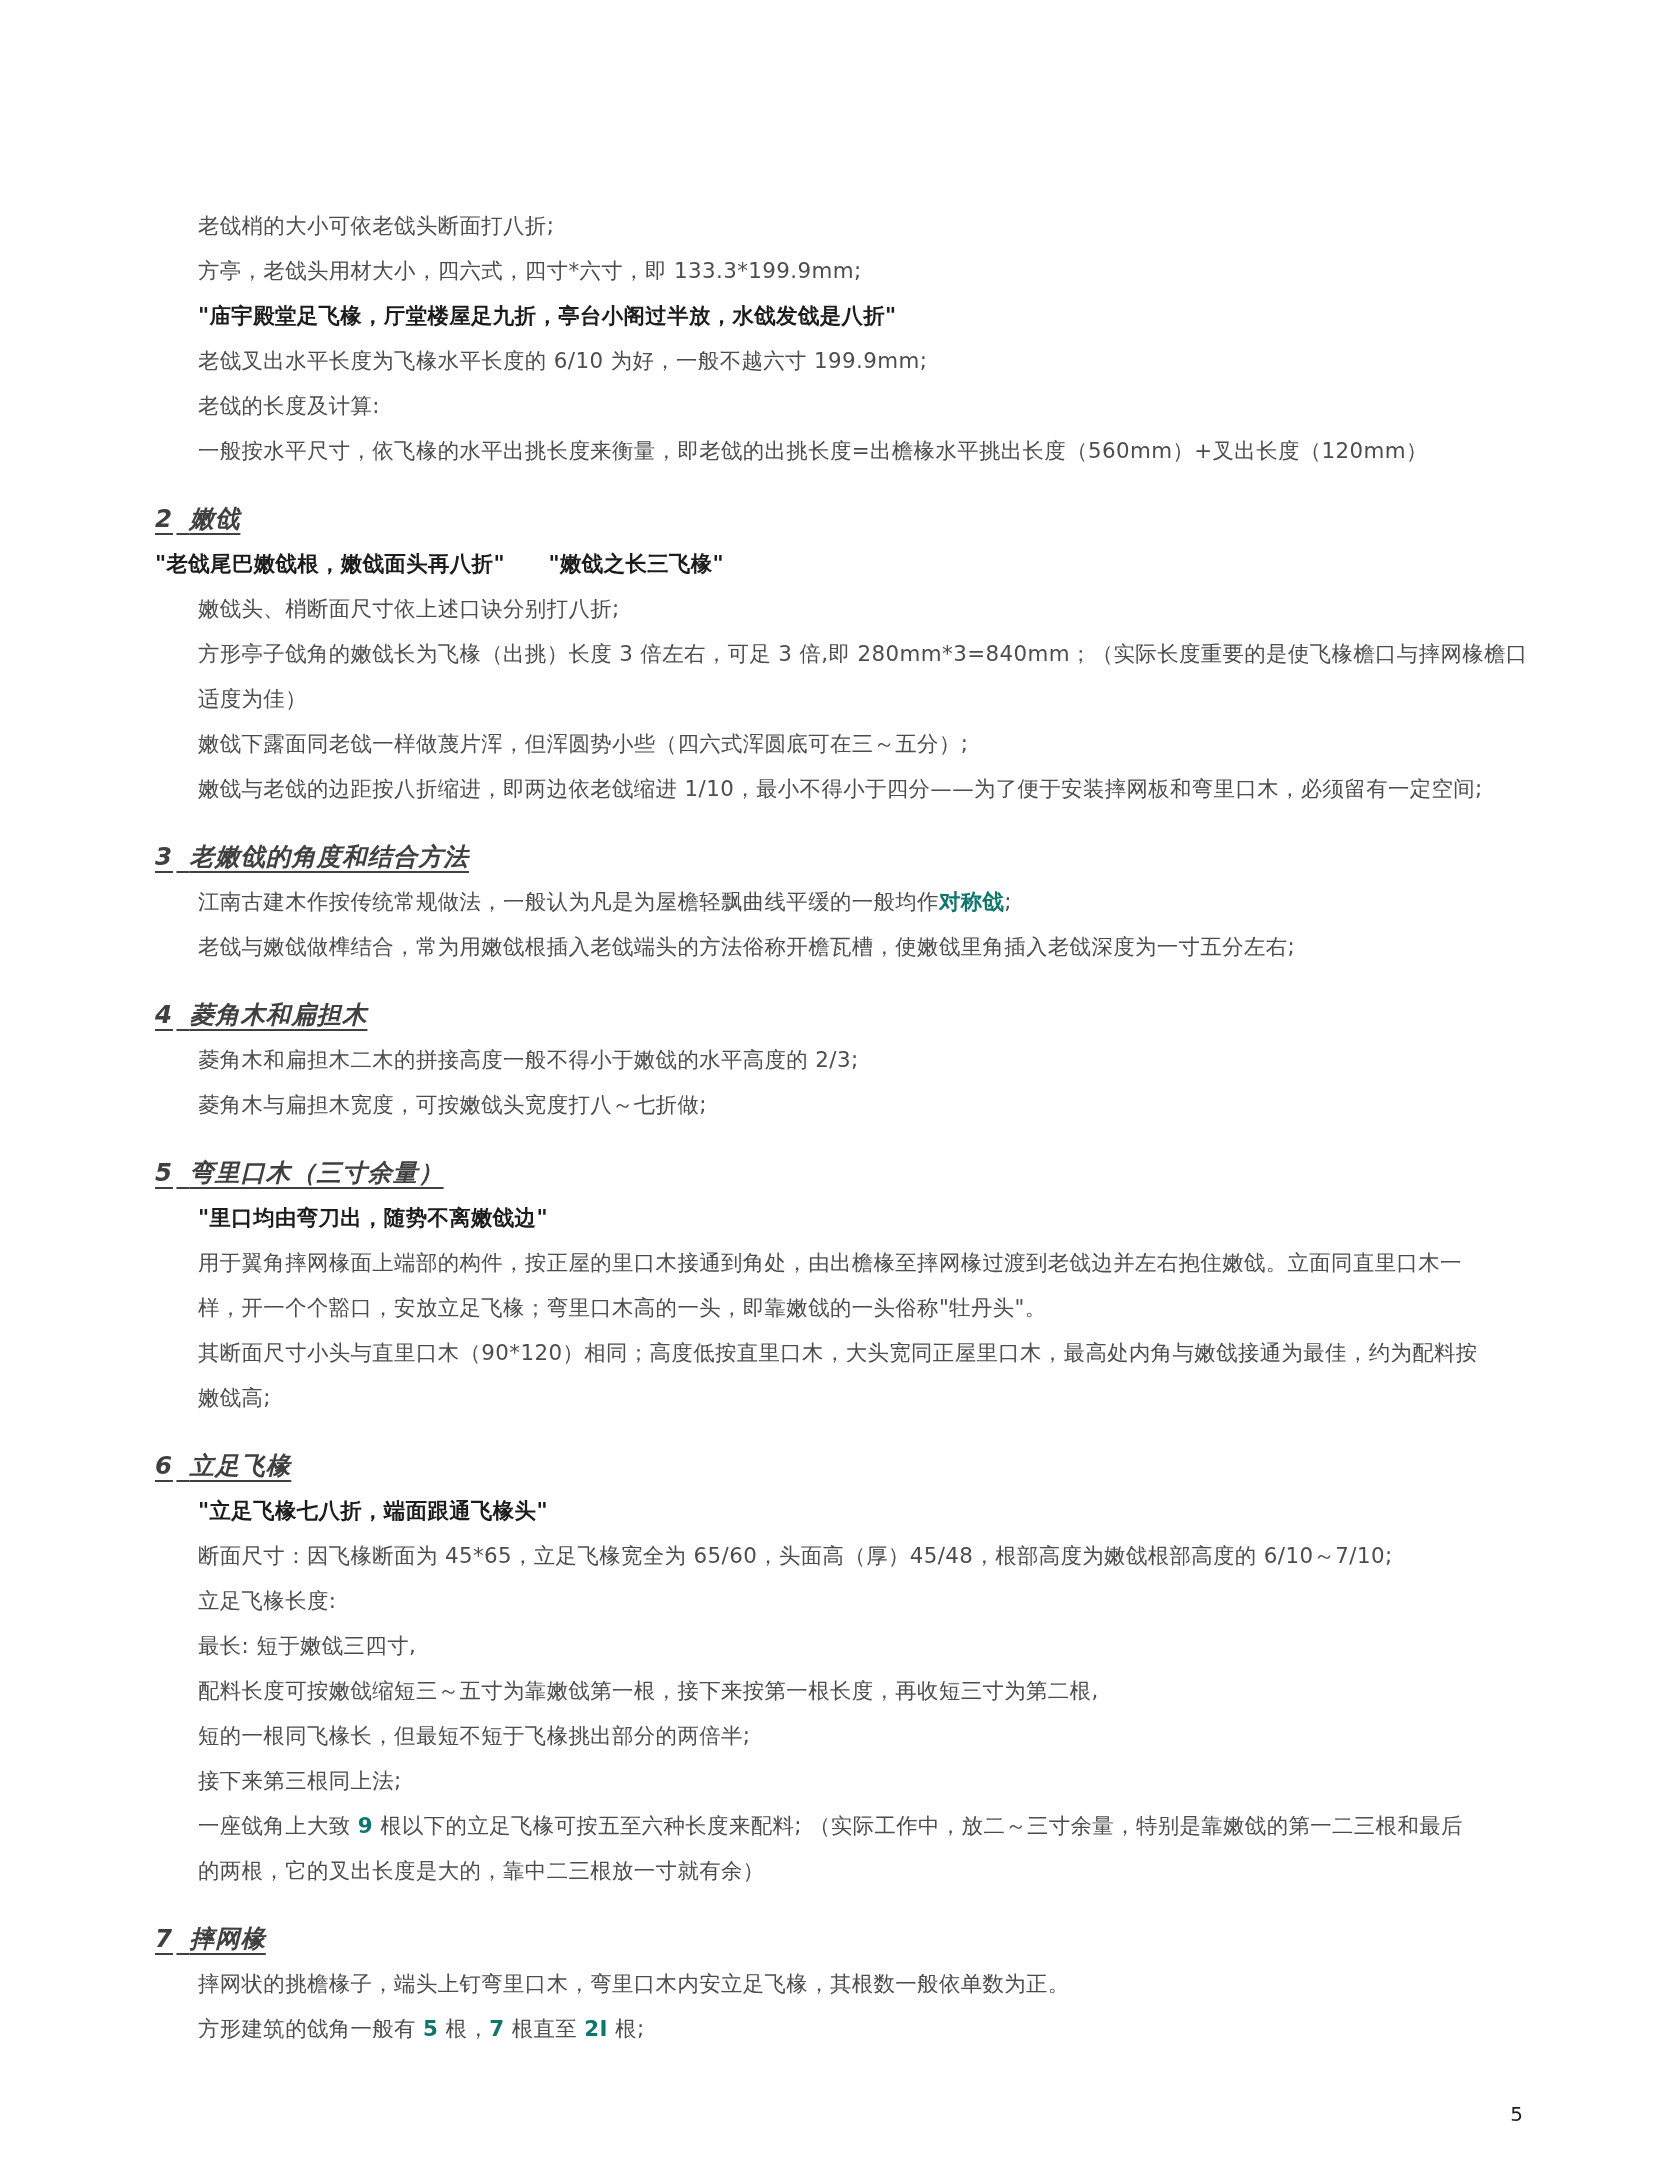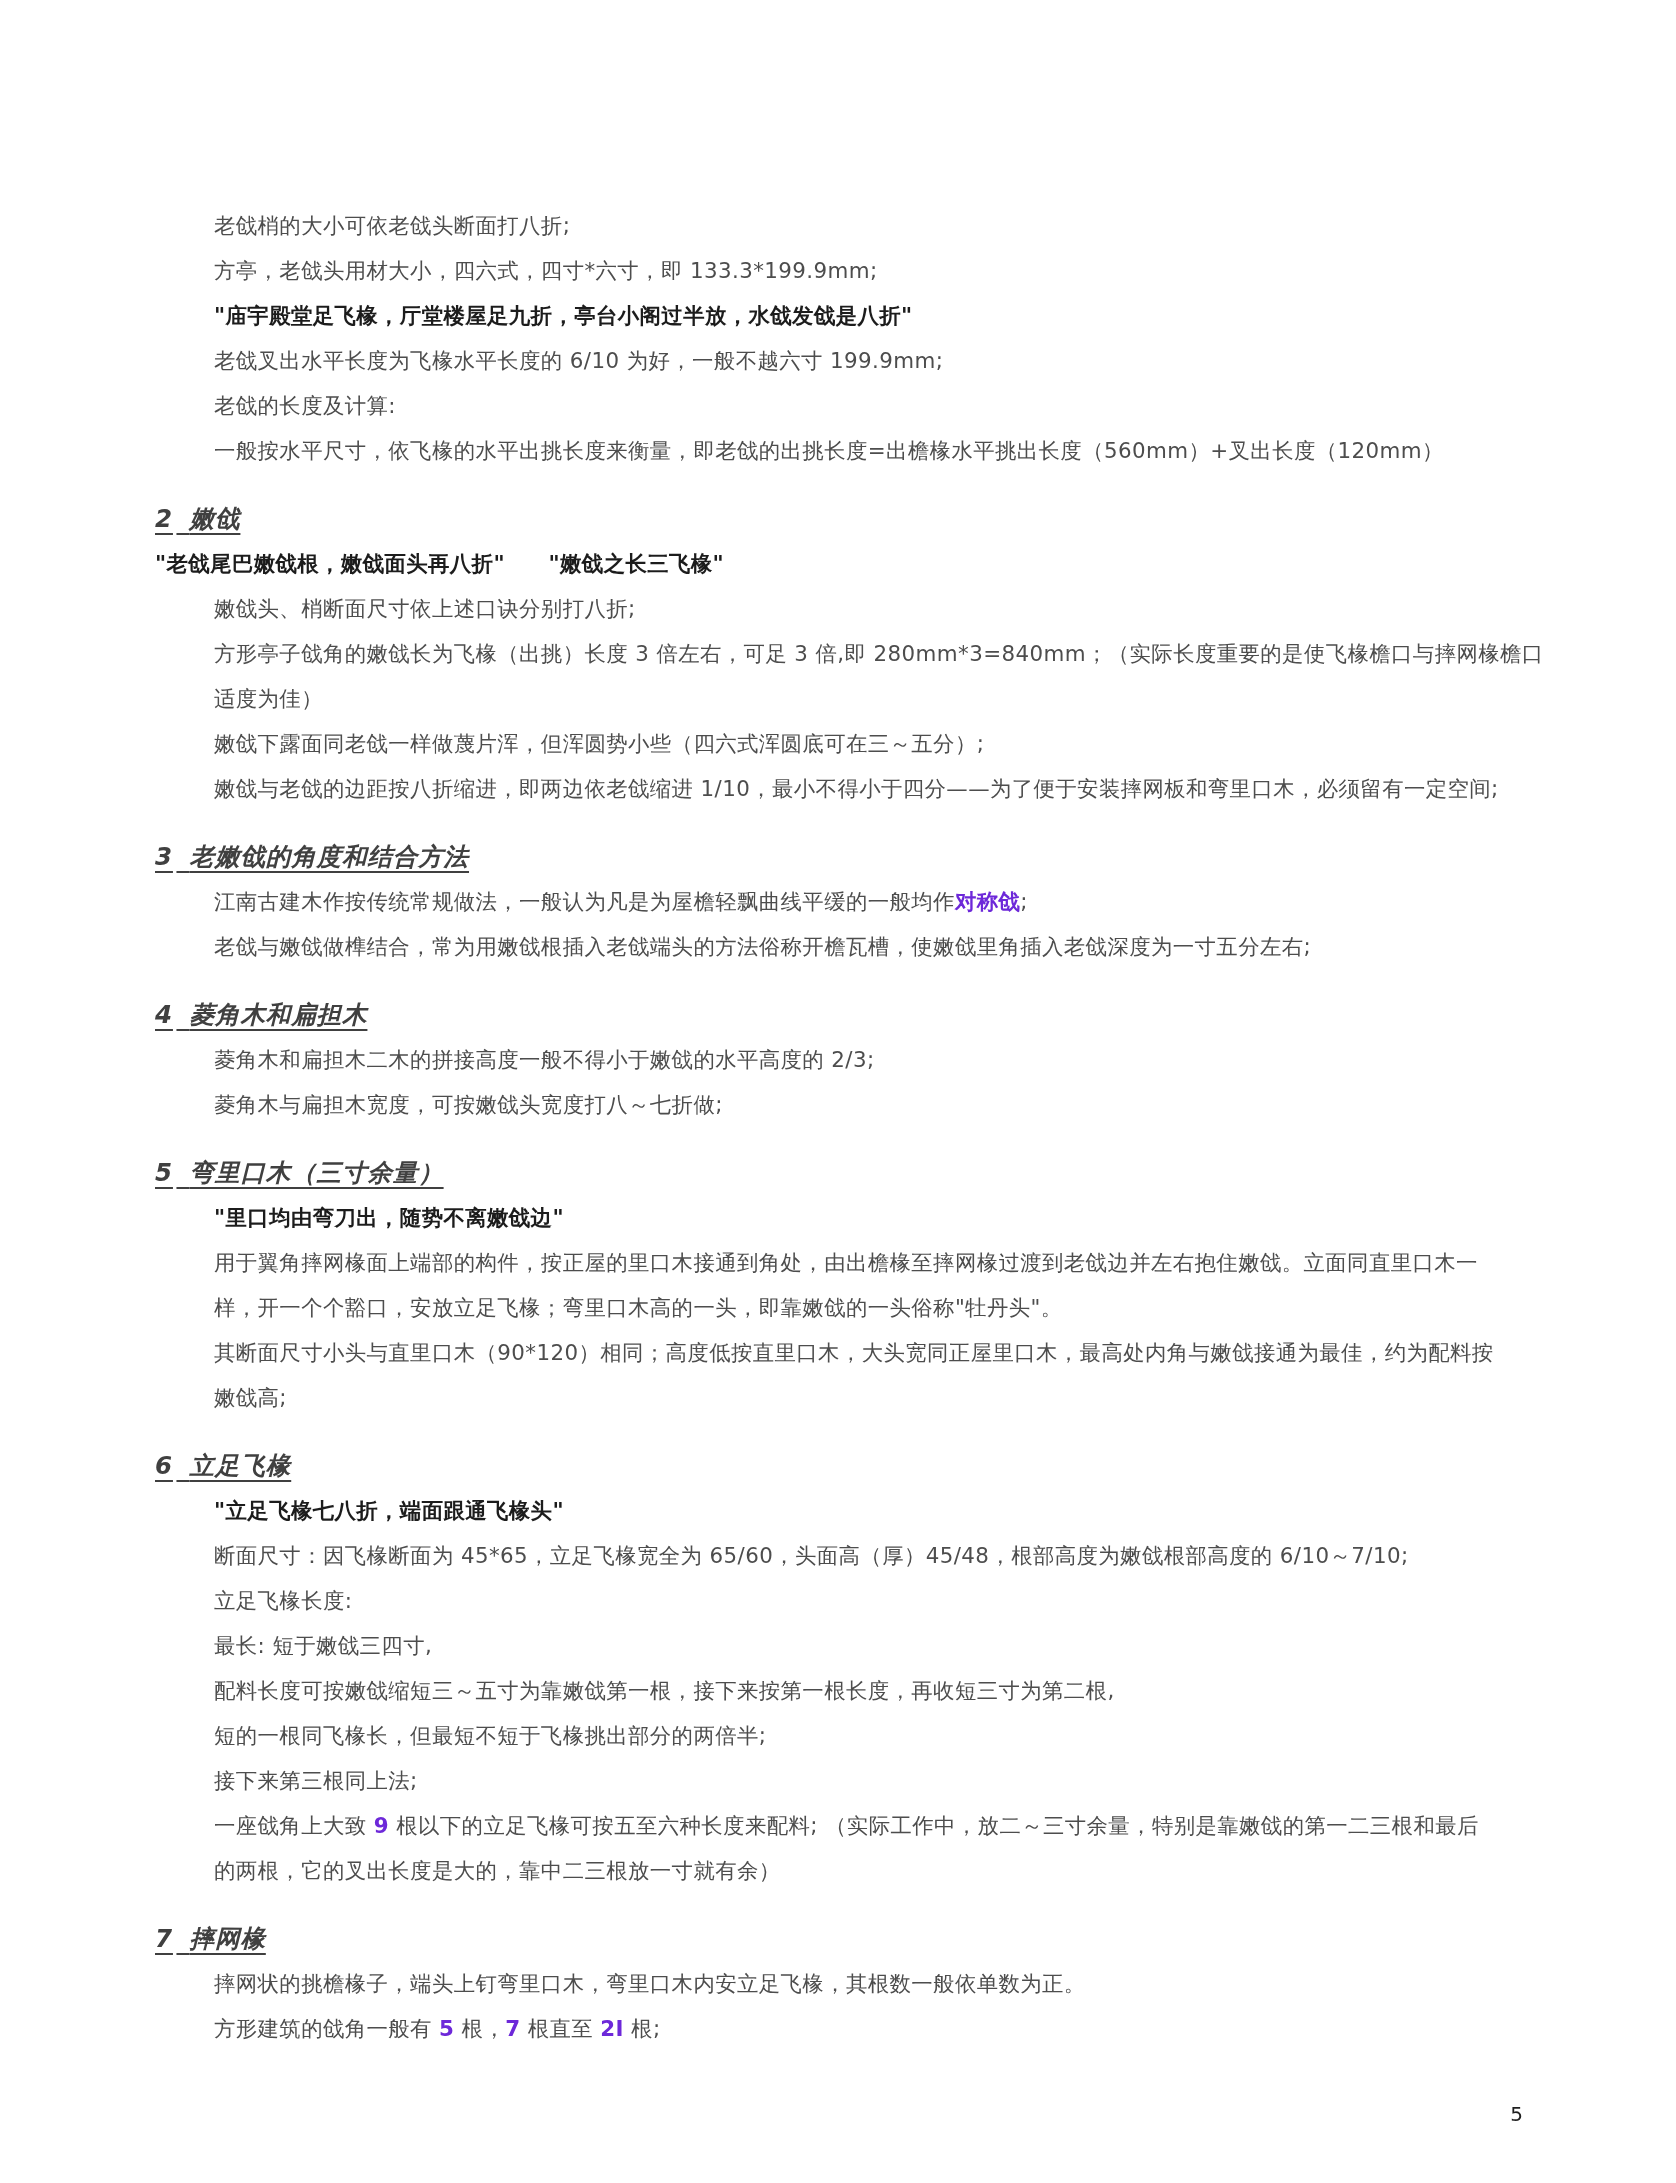--- a/index.html
+++ b/index.html
@@ -14,24 +14,24 @@
     padding:203px 131px 0 155px;
   }
   .para{margin:0;}
   .line{
     font-size:21.4px;
     line-height:45px;
     letter-spacing:0.4px;
     color:#4d4d4d;
     white-space:nowrap;
   }
-  .indent-body{margin-left:59px;}
+  .indent-body{margin-left:43px;}
   .indent-margin{margin-left:0;}
   .bold-block .line{font-weight:700;color:#1c1c1c;}
-  .seg-bold{font-weight:700;color:#6d28d9;}
+  .seg-bold{font-weight:700;color:#0f766e;}
   .section-heading{
     margin:23px 0 0 0;
     font-size:24.5px;
     line-height:45px;
     font-weight:700;
     font-style:italic;
     color:#404040;
     text-decoration:underline;
     text-decoration-thickness:2.2px;
     text-underline-offset:6.1px;

